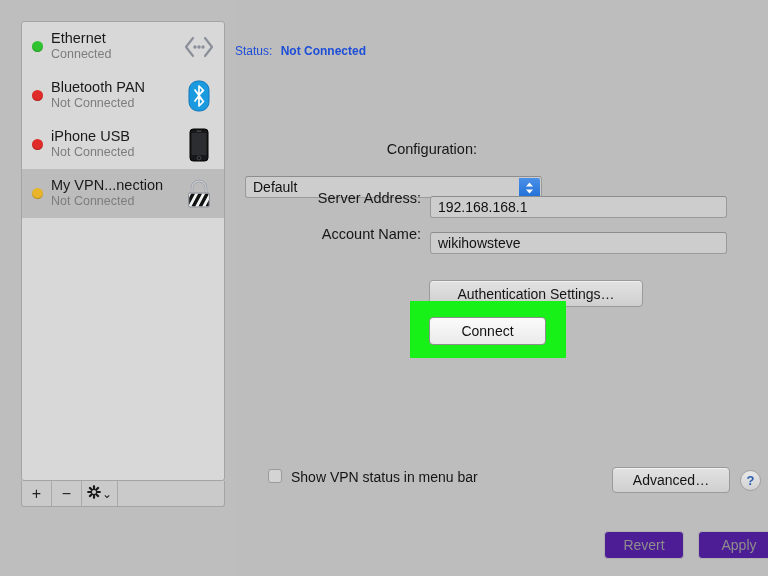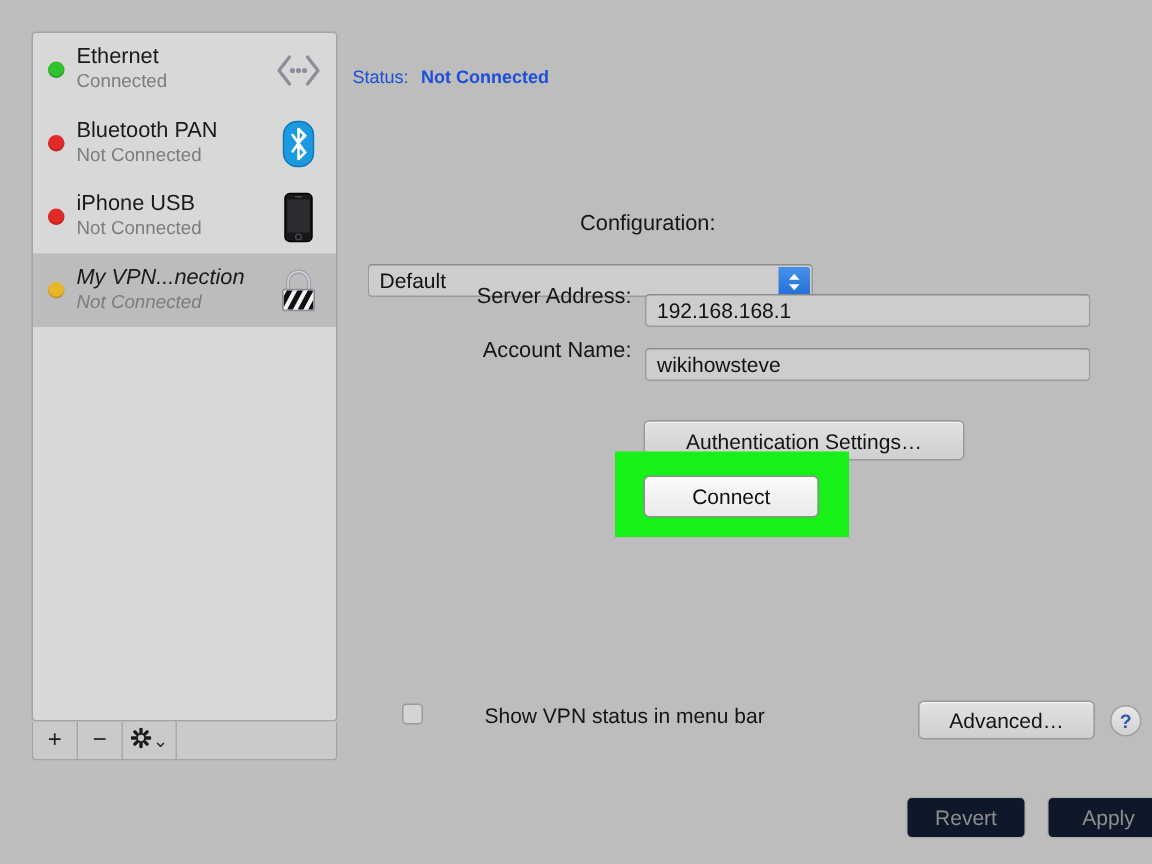--- a/index.html
+++ b/index.html
@@ -44,21 +44,20 @@
   .service-row {
     position: relative;
     height: 49px;
     display: flex;
     align-items: center;
     padding: 0 8px 0 10px;
     box-sizing: border-box;
   }
   .service-row.selected {
     background: #bcbcbc;
-    font-style: italic;
   }
   .status-dot {
     width: 11px; height: 11px;
     border-radius: 50%;
     flex: 0 0 auto;
     margin-right: 8px;
     box-shadow: inset 0 -1px 1px rgba(0,0,0,0.22);
   }
   .svc-text {
     flex: 1 1 auto;
@@ -206,21 +205,20 @@
     justify-content: center;
     box-sizing: border-box;
   }
 
   
   #checkbox-row {
     position: absolute;
     left: 268px; top: 469px;
     display: flex;
     align-items: flex-start;
-    gap: 32px;
   }
   .checkbox {
     width: 14px; height: 14px;
     background: #d4d4d4;
     border: 1px solid #9a9a9a;
     border-radius: 3px;
     box-sizing: border-box;
     margin-right: 9px;
   }
   #checkbox-row .cb-label {
@@ -243,21 +241,21 @@
     display: flex;
     align-items: center;
     justify-content: center;
     font-size: 13px;
     font-weight: bold;
     color: #2a5db0;
   }
   .btn-disabled {
     position: absolute;
     height: 28px;
-    background: #0f172a;
+    background: #4c1d95;
     border: 1px solid #b0b0b0;
     border-radius: 4px;
     font-size: 14px;
     color: #8e8e8e;
     display: flex;
     align-items: center;
     justify-content: center;
     box-sizing: border-box;
   }
   #revert-btn { left: 604px; top: 531px; width: 80px; }

